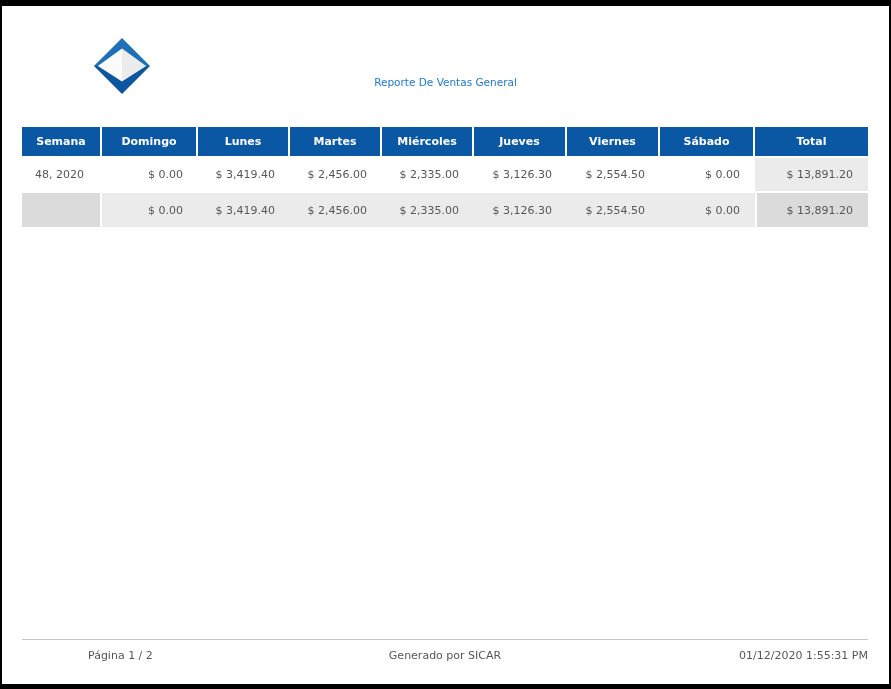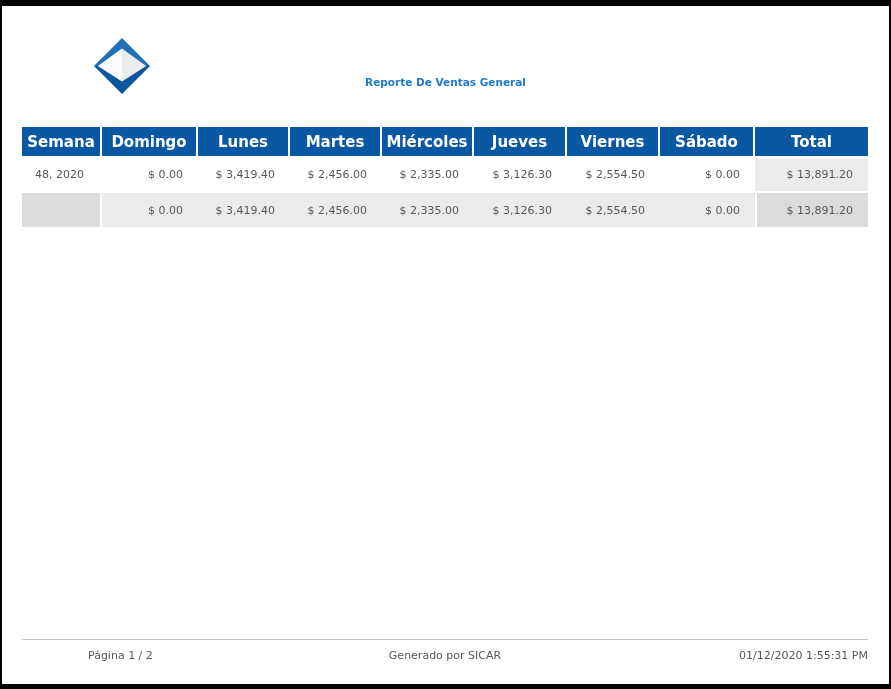--- a/index.html
+++ b/index.html
@@ -25,21 +25,21 @@
   }
   .report-title {
     position: absolute; left: 0; right: 0; top: 37px;
     text-align: center;
     font-size: 19px; color: #0E5AAC;
     letter-spacing: 0.2px;
   }
   .report-subtitle {
     position: absolute; left: 0; right: 0; top: 70px;
     text-align: center;
-    font-size: 10.5px; font-weight: 700; color: #1F78D1;
+    font-size: 10.5px; font-weight: 400; color: #1F78D1;
   }
   .period-row {
     position: absolute; left: 0; right: 0; top: 93px;
     display: flex; justify-content: center; align-items: baseline;
     font-size: 12px; color: #4a4a4a;
   }
   .period-label {
     font-size: 11px; font-weight: bold; color: #1F78D1;
     margin-right: 14px;
   }
@@ -51,21 +51,21 @@
     border-collapse: separate; border-spacing: 0;
     table-layout: fixed;
     font-size: 11px;
   }
   .sales-table th {
     box-sizing: border-box;
     height: 31px;
     background: #0A57A4;
     color: #ffffff;
     font-weight: bold;
-    font-size: 15px;
+    font-size: 11px;
     text-align: center;
     border-right: 2px solid #ffffff;
     border-bottom: 2px solid #ffffff;
     padding: 0 4px;
   }
   .sales-table th:last-child { border-right: none; }
   .sales-table td {
     box-sizing: border-box;
     color: #575757;
     white-space: nowrap;

